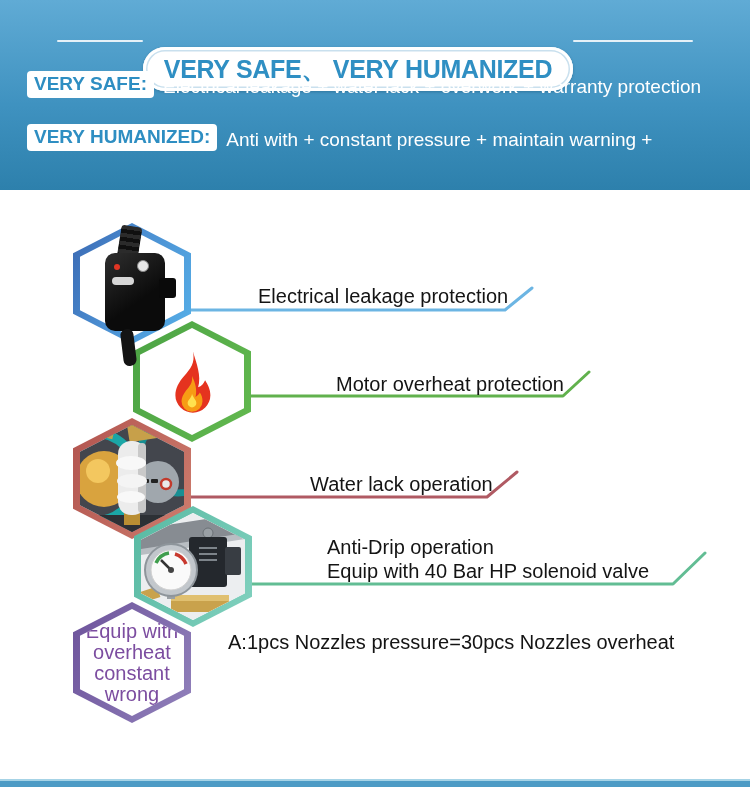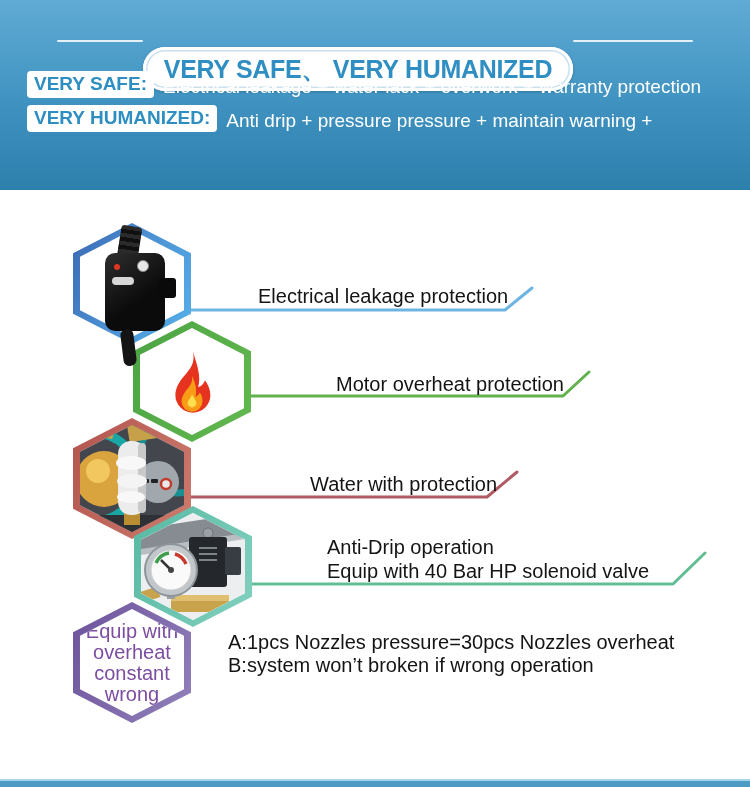--- a/index.html
+++ b/index.html
@@ -13,21 +13,21 @@
         border-radius:24px;display:flex;align-items:center;justify-content:center;
         box-shadow:inset 0 0 0 3px #ffffff,inset 0 0 0 4.5px #c9e0ee,0 1px 3px rgba(0,40,70,.28);margin-top:28px;}
   .pill-title{color:#2f8fc3;font-size:25px;font-weight:bold;letter-spacing:-.3px;white-space:nowrap;}
   .hline{position:absolute;top:40px;height:2px;background:rgba(255,255,255,.85);border-radius:1px;}
   .hline.left{left:57px;width:86px;}
   .hline.right{left:573px;width:120px;}
   .hero-row{position:absolute;left:27px;color:#fff;font-size:19px;white-space:nowrap;display:flex;align-items:flex-end;}
   .hero-row .tag{display:inline-block;background:#fff;color:#2e8ec2;font-weight:bold;font-size:19px;
         padding:2px 7px 3px;border-radius:4px;margin-right:9px;}
   #hero-row-0{top:71px;}
-  #hero-row-1{top:105px;}
+  #hero-row-1{top:124px;}
   #hero-row-2{top:147px;left:30px;}
 
   
   .connectors{position:absolute;left:0;top:0;width:750px;height:787px;z-index:0;}
 
   
   .hex{position:absolute;width:118px;height:121px;}
   .hex .shell{position:absolute;left:0;top:0;width:118px;height:121px;
         clip-path:polygon(50% 0,100% 25%,100% 75%,50% 100%,0 75%,0 25%);}
   .hex .inner{position:absolute;left:7px;top:7px;width:104px;height:107px;background:#fff;overflow:hidden;
@@ -82,21 +82,21 @@
     <div class="hline right"></div>
     <div class="pill">
       <span class="pill-title">VERY SAFE、 VERY HUMANIZED</span>
     </div>
     <div class="hero-row" id="hero-row-0">
       <span class="tag">VERY SAFE:</span>
       <span>Electrical leakage + water lack + overwork + warranty protection</span>
     </div>
     <div class="hero-row" id="hero-row-1">
       <span class="tag">VERY HUMANIZED:</span>
-      <span>Anti drip + pressure pressure + maintain warning +</span>
+      <span>Anti with + constant pressure + maintain warning +</span>
     </div>
   </div>
 
   <svg class="connectors" viewBox="0 0 750 787">
     <polyline fill="none" stroke-width="3" stroke-linecap="round" stroke-linejoin="round" points="189,310 505,310 532,288" stroke="#6cb5e3"></polyline>
     <polyline fill="none" stroke-width="3" stroke-linecap="round" stroke-linejoin="round" points="250,396 563,396 589,372" stroke="#61b14d"></polyline>
     <polyline fill="none" stroke-width="3" stroke-linecap="round" stroke-linejoin="round" points="189,497 487,497 517,472" stroke="#b05a63"></polyline>
     <polyline fill="none" stroke-width="3" stroke-linecap="round" stroke-linejoin="round" points="250,584 673,584 705,553" stroke="#62bd94"></polyline>
     <polyline fill="none" stroke-width="3" stroke-linecap="round" stroke-linejoin="round" stroke="#5e5b8d"></polyline>
   </svg>
@@ -185,25 +185,24 @@
     <div class="body"></div>
     <div class="red-dot"></div>
     <div class="white-btn"></div>
     <div class="white-pill"></div>
     <div class="side-knob"></div>
     <div class="cable-bottom"></div>
   </div>
 
   <div class="feat-label" id="label-1">Motor overheat protection</div>
   <div class="feat-label" id="label-0">Electrical leakage protection</div>
-  <div class="feat-label" id="label-2">Water with protection</div>
+  <div class="feat-label" id="label-2">Water lack operation</div>
   <div class="feat-label" id="label-3">
     <div>Anti-Drip operation</div>
     <div>Equip with 40 Bar HP solenoid valve</div>
   </div>
   <div class="feat-label" id="label-4">
     <div>A:1pcs Nozzles pressure=30pcs Nozzles overheat</div>
-    <div>B:system won’t broken if wrong operation</div>
   </div>
 
   <div class="footer-line"></div>
   <div class="footer-bar"></div>
 </div>
 
 </body></html>

